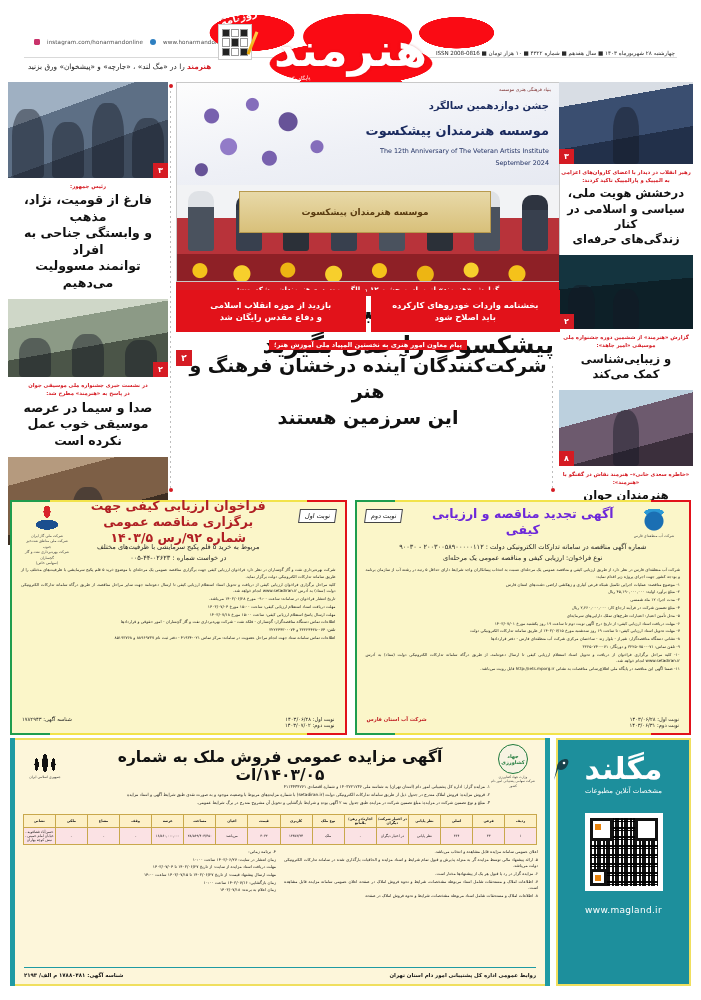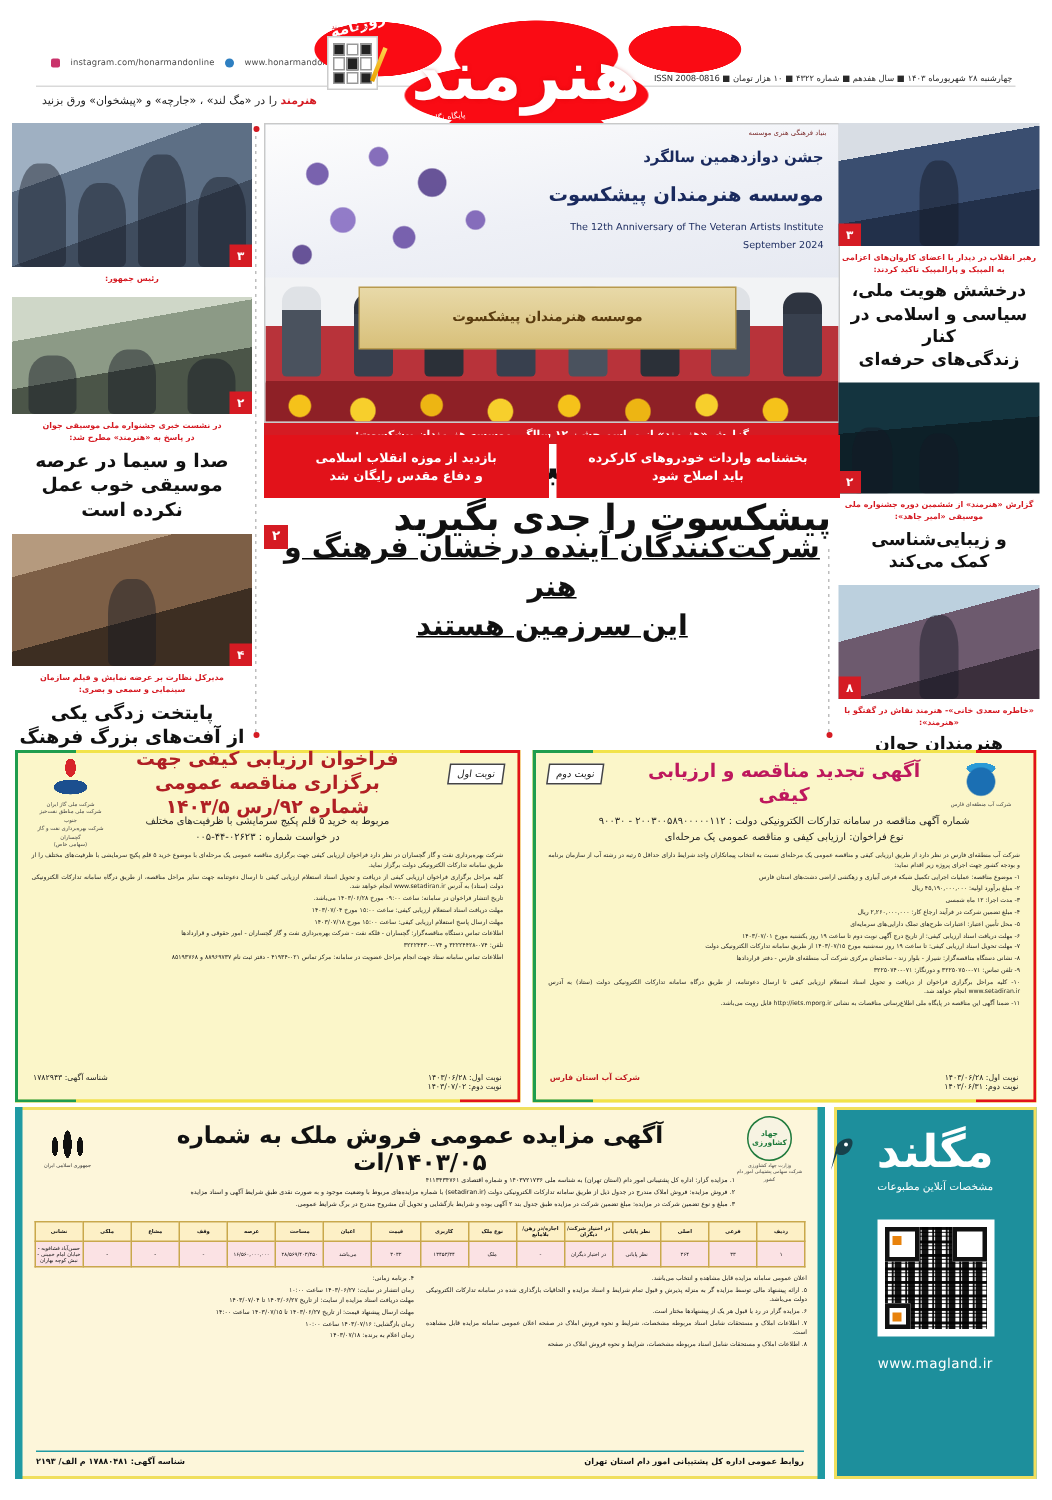--- a/index.html
+++ b/index.html
@@ -169,40 +169,40 @@
   .teaser { flex:1; background:#e2121a; color:#fff; display:flex; flex-direction:column;
     align-items:center; justify-content:center; font-size:8.4px; font-weight:700; line-height:1.45;
     text-align:center; padding:2px 3px; letter-spacing:-.3px; }
 
   
   .sec-kicker {
     position:absolute; top:338px; left:176px; width:384px; height:13px;
     display:flex; align-items:center; justify-content:center;
   }
   .sec-kicker span { background:#e2121a; color:#fff; font-size:6.6px; font-weight:700; padding:1px 5px; white-space:nowrap; }
-  .sec-head { position:absolute; top:352px; left:176px; width:384px; text-align:center;text-decoration:underline; }
+  .sec-head { position:absolute; top:352px; left:176px; width:384px; text-align:center; }
   .sec-head .row { font-size:19px; font-weight:700; color:#111; line-height:1.38; letter-spacing:-.6px; }
 
   
   .ads { position:absolute; top:500px; left:0; width:701px; height:235px; padding:0 10px; }
   .ads-inner { display:flex; gap:8px; height:100%; }
   .ad-box { position:relative; flex:1; background:#fbf6c9; border:2px solid #f0df5e; }
   .ad-box::before {
     content:""; position:absolute; inset:-2px; border:2px solid transparent;
     background:linear-gradient(90deg,#1f9d4e 0 12%, #f2e34a 12% 88%, #e2121a 88% 100%) border-box;
     -webkit-mask:linear-gradient(#fff 0 0) padding-box, linear-gradient(#fff 0 0);
     -webkit-mask-composite:xor; mask-composite:exclude; pointer-events:none;
   }
   .ad-title-bar { position:relative; height:40px; display:flex; align-items:center; }
   .ad-badge {
     position:absolute; right:8px; top:7px; border:1px solid #444; background:#fff;
     font-size:6.5px; padding:2px 5px; color:#111; transform:skewX(-8deg);
   }
   .ad-badge.left { right:auto; left:8px; }
-  .ad-title { width:100%; text-align:center; font-size:12.5px; font-weight:700; color:#be185d; padding:0 60px; line-height:1.3; }
+  .ad-title { width:100%; text-align:center; font-size:12.5px; font-weight:700; color:#6d28d9; padding:0 60px; line-height:1.3; }
   .ad-title.red { color:#b01f24; }
   .ad-logo { position:absolute; left:10px; top:4px; width:50px; height:46px; }
   .ad-logo.right { left:auto; right:10px; }
   .ad-logo .mark { width:34px;height:26px;margin:0 auto; }
   .ad-logo .cap { font-size:3.6px; text-align:center; color:#444; line-height:1.5; margin-top:2px; }
   .ad-sub { text-align:center; font-size:6.6px; color:#222; line-height:1.6; padding:0 10px; }
   .ad-body { font-size:4.1px; color:#1a1a1a; line-height:1.62; padding:4px 9px; text-align:justify; }
   .ad-body p { margin-bottom:1.2px; }
   .ad-foot { position:absolute; bottom:5px; left:0; width:100%; display:flex; justify-content:space-between; padding:0 10px; }
   .ad-foot .fi { font-size:5.2px; color:#222; }
@@ -336,20 +336,25 @@
         <div class="photo ph1" style="height:96px">
           <div class="ph-people">
               <i style="height:62%"></i>
               <i style="height:78%"></i>
               <i style="height:58%"></i>
               <i style="height:72%"></i>
             </div>
           <div class="pagenum">۳</div>
         </div>
         <div class="kicker">رئیس جمهور:</div>
+        <div class="headline-s">
+          <div>فارغ از قومیت، نژاد، مذهب</div>
+          <div>و وابستگی جناحی به افراد</div>
+          <div>توانمند مسوولیت می‌دهیم</div>
+        </div>
       </div>
 
       <div style="margin-top:8px">
         <div class="photo ph2" style="height:78px">
           <div class="ph-people">
               <i style="height:48%"></i>
               <i style="height:56%"></i>
               <i style="height:50%"></i>
             </div>
           <div class="pagenum">۲</div>
@@ -475,20 +480,23 @@
     <div class="teaser">
       <span>بخشنامه واردات خودروهای کارکرده</span>
       <span>باید اصلاح شود</span>
     </div>
     <div class="teaser">
       <span>بازدید از موزه انقلاب اسلامی</span>
       <span>و دفاع مقدس رایگان شد</span>
     </div>
   </div>
 
+  <div class="sec-kicker">
+    <span>پیام معاون امور هنری به نخستین المپیاد ملی آموزش هنر؛</span>
+  </div>
   <div class="sec-head">
     <div class="row">شرکت‌کنندگان آینده درخشان فرهنگ و هنر</div>
     <div class="row">این سرزمین هستند</div>
   </div>
 
   <div class="ads">
     <div class="ads-inner">
 
       <div class="ad-box">
         <div class="ad-title-bar">

